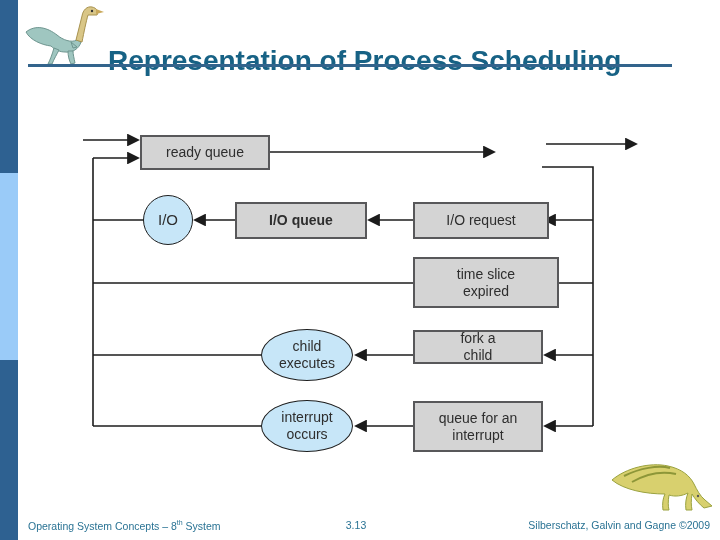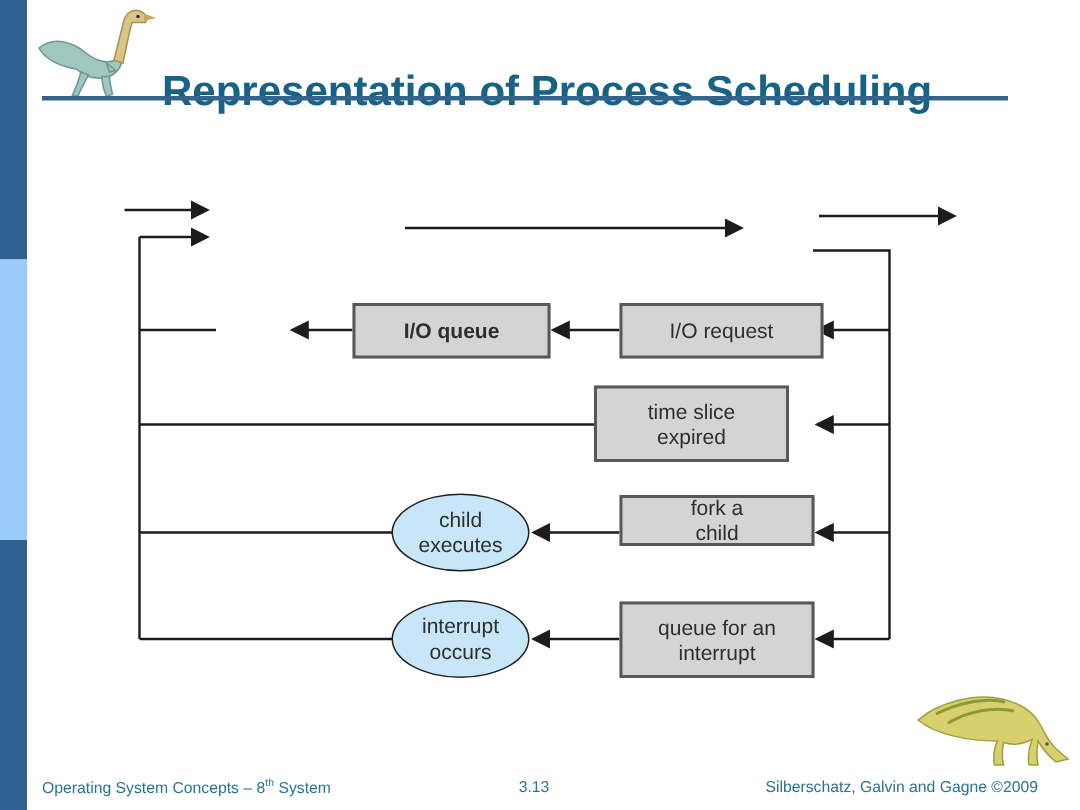--- a/index.html
+++ b/index.html
@@ -33,33 +33,33 @@
     color:#2e2e2e; font-size:14px; line-height:1.18;
   }
   .box   { background:#D4D4D4; border:2px solid #58585A; }
   .bubble{ background:#C7E6F8; border:1.6px solid #1f1f1f; border-radius:50%; }
 
   .n-ready    { left:140px; top:135px; width:130px; height:35px; }
   .n-cpu      { left:497px; top:127px; width:50px;  height:50px; font-size:15px; }
   .n-io       { left:143px; top:195px; width:50px;  height:50px; font-size:15px; }
   .n-ioqueue  { left:235px; top:202px; width:132px; height:37px;font-weight:bold; }
   .n-iorequest{ left:413px; top:202px; width:136px; height:37px; }
-  .n-timeslice{ left:396px; top:257px; width:130px; height:51px; }
+  .n-timeslice{ left:413px; top:257px; width:146px; height:51px; }
   .n-fork     { left:413px; top:330px; width:130px; height:34px; }
   .n-child    { left:261px; top:329px; width:92px;  height:52px; }
   .n-wait     { left:413px; top:401px; width:130px; height:51px; }
   .n-interrupt{ left:261px; top:400px; width:92px;  height:52px; }
 
   svg.flow { position:absolute; left:0; top:0; pointer-events:none; }
 
   
   .footer-item { position:absolute; top:519px; font-size:10.5px; color:#2A7394; }
   .footer-left   { left:28px; }
   .footer-center { left:326px; width:60px; text-align:center; }
-  .footer-right  { right:28px; text-align:right; }
+  .footer-right  { right:10px; text-align:right; }
   .footer-left sup { font-size:7px; }
 </style>
 </head>
 <body>
 
 <div class="slide">
 
   <div class="bar bar-top"></div>
   <div class="bar bar-mid"></div>
   <div class="bar bar-bot"></div>
@@ -98,20 +98,22 @@
       <path d="M235,220 H195" marker-end="url(#ah)"></path>
       <path d="M93,220 H144"></path>
       <path d="M93,283 H413"></path>
       <path d="M93,355 H262"></path>
       <path d="M93,426 H262"></path>
       <path d="M413,355 H356" marker-end="url(#ah)"></path>
       <path d="M413,426 H356" marker-end="url(#ah)"></path>
     </g>
   </svg>
 
+  <div class="node box n-ready">ready queue</div>
+  <div class="node bubble n-io">I/O</div>
   <div class="node box n-ioqueue">I/O queue</div>
   <div class="node box n-iorequest">I/O request</div>
   <div class="node box n-timeslice">time slice
 expired</div>
   <div class="node box n-fork">fork a
 child</div>
   <div class="node bubble n-child">child
 executes</div>
   <div class="node box n-wait">queue for an
 interrupt</div>

